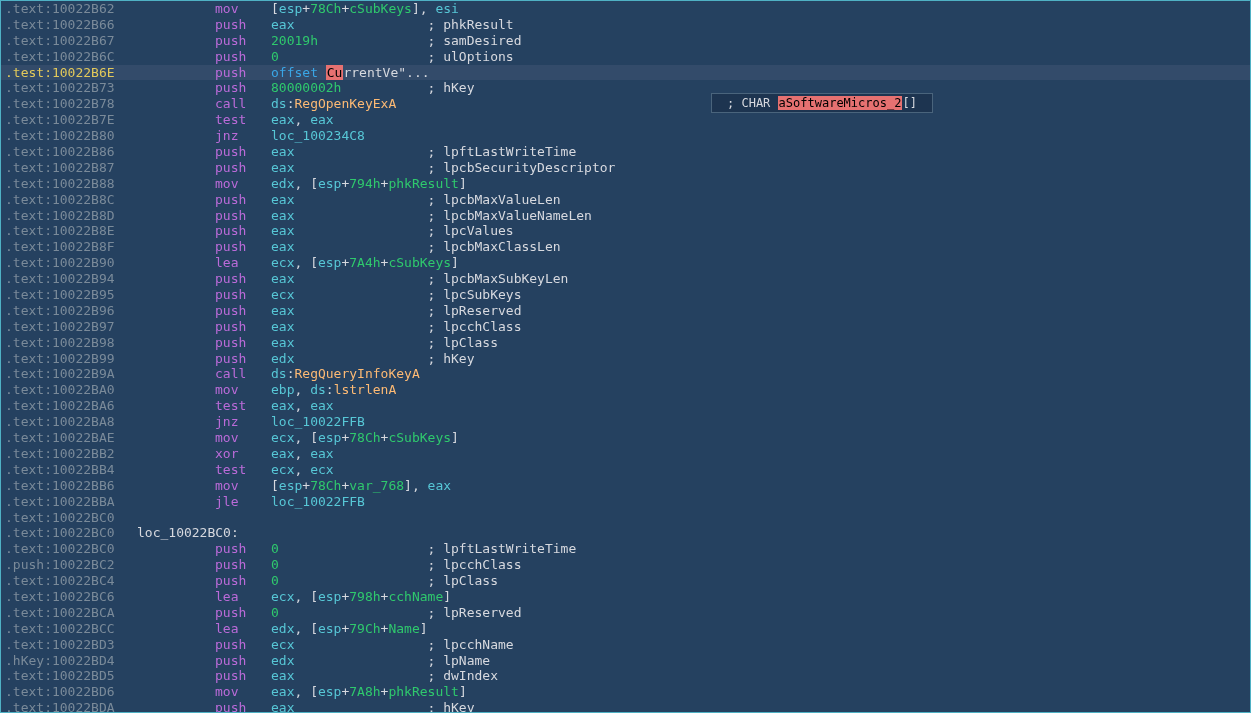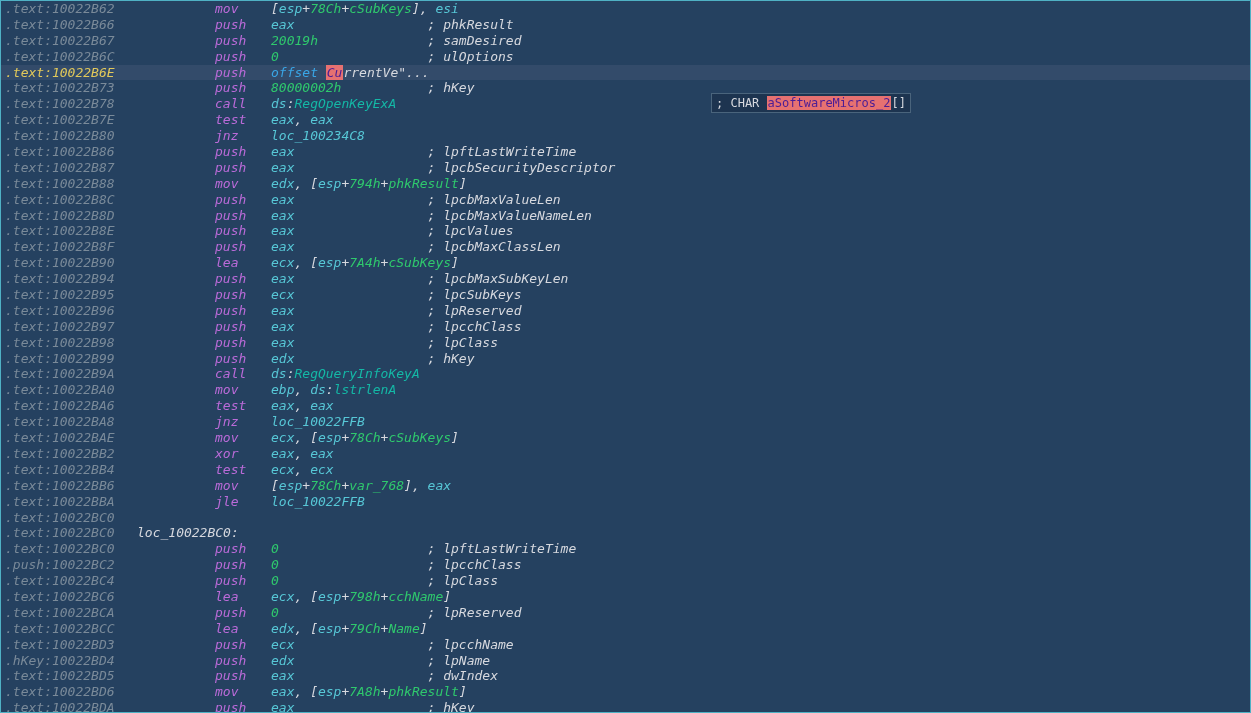--- a/index.html
+++ b/index.html
@@ -24,57 +24,56 @@
     color:var(--white);
     overflow:hidden;
     position:relative;
     border:1px solid #4fb1c4;
   }
   .row{
     display:flex;
     height:15.9px;
     white-space:pre;
     padding-left:4px;
-    font-style:italic;
   }
   .row.hl{background:var(--bg-hl)}
   .addr{color:#7a8a99; width:210px;}
   .addr-y{color:var(--yellow)}
   .mnem{color:var(--purple);width:56px;display:inline-block}
   .reg{color:var(--cyan)}
   .num{color:var(--green)}
   .cmt{color:var(--white)}
   .off{color:var(--blue)}
   .loc{color:var(--cyan)}
   .sym{color:var(--white)}
   .ident{color:var(--green)}
-  .pink{color:#14b8a6}
-  .hl-red{background:var(--salmon);color:#4c1d95;padding:0 1px}
+  .pink{color:#fdba74}
+  .hl-red{background:var(--salmon);color:#000000;padding:0 1px}
   .tooltip{
     position:absolute;
     top:92px;left:710px;
     background:#1d3450;border:1px solid #4a647c;
-    padding:2px 4px;
+    padding:2px 15px;
     font-size:12px;
     line-height:14px;
     max-width:530px;
     text-align:right;
   }
   .tooltip .line{white-space:pre}
   .loclabel{color:var(--white)}
 </style>
 </head>
 <body>
 
 <div id="view">
     <div class="row"><span class="addr">.text:10022B62</span><span class="mnem">mov</span><span class="sym">[</span><span class="reg">esp</span><span class="sym">+</span><span class="num">78Ch</span><span class="sym">+</span><span class="ident">cSubKeys</span><span class="sym">], </span><span class="reg">esi</span></div>
     <div class="row"><span class="addr">.text:10022B66</span><span class="mnem">push</span><span class="reg">eax</span><span class="sym">                 </span><span class="cmt">; phkResult</span></div>
     <div class="row"><span class="addr">.text:10022B67</span><span class="mnem">push</span><span class="num">20019h</span><span class="sym">              </span><span class="cmt">; samDesired</span></div>
     <div class="row"><span class="addr">.text:10022B6C</span><span class="mnem">push</span><span class="num">0</span><span class="sym">                   </span><span class="cmt">; ulOptions</span></div>
-    <div class="row hl"><span class="addr addr-y">.text:10022B6E</span><span class="mnem">push</span><span class="off">offset </span><span class="hl-red">Cu</span><span class="cmt">rrentVe"...</span></div>
+    <div class="row hl"><span class="addr addr-y">.test:10022B6E</span><span class="mnem">push</span><span class="off">offset </span><span class="hl-red">Cu</span><span class="cmt">rrentVe"...</span></div>
     <div class="row"><span class="addr">.text:10022B73</span><span class="mnem">push</span><span class="num">80000002h</span><span class="sym">           </span><span class="cmt">; hKey</span></div>
     <div class="row"><span class="addr">.text:10022B78</span><span class="mnem">call</span><span class="reg">ds</span><span class="sym">:</span><span class="pink">RegOpenKeyExA</span></div>
     <div class="row"><span class="addr">.text:10022B7E</span><span class="mnem">test</span><span class="reg">eax</span><span class="sym">, </span><span class="reg">eax</span></div>
     <div class="row"><span class="addr">.text:10022B80</span><span class="mnem">jnz</span><span class="loc off">loc_100234C8</span></div>
     <div class="row"><span class="addr">.text:10022B86</span><span class="mnem">push</span><span class="reg">eax</span><span class="sym">                 </span><span class="cmt">; lpftLastWriteTime</span></div>
     <div class="row"><span class="addr">.text:10022B87</span><span class="mnem">push</span><span class="reg">eax</span><span class="sym">                 </span><span class="cmt">; lpcbSecurityDescriptor</span></div>
     <div class="row"><span class="addr">.text:10022B88</span><span class="mnem">mov</span><span class="reg">edx</span><span class="sym">, [</span><span class="reg">esp</span><span class="sym">+</span><span class="num">794h</span><span class="sym">+</span><span class="ident">phkResult</span><span class="sym">]</span></div>
     <div class="row"><span class="addr">.text:10022B8C</span><span class="mnem">push</span><span class="reg">eax</span><span class="sym">                 </span><span class="cmt">; lpcbMaxValueLen</span></div>
     <div class="row"><span class="addr">.text:10022B8D</span><span class="mnem">push</span><span class="reg">eax</span><span class="sym">                 </span><span class="cmt">; lpcbMaxValueNameLen</span></div>
     <div class="row"><span class="addr">.text:10022B8E</span><span class="mnem">push</span><span class="reg">eax</span><span class="sym">                 </span><span class="cmt">; lpcValues</span></div>

